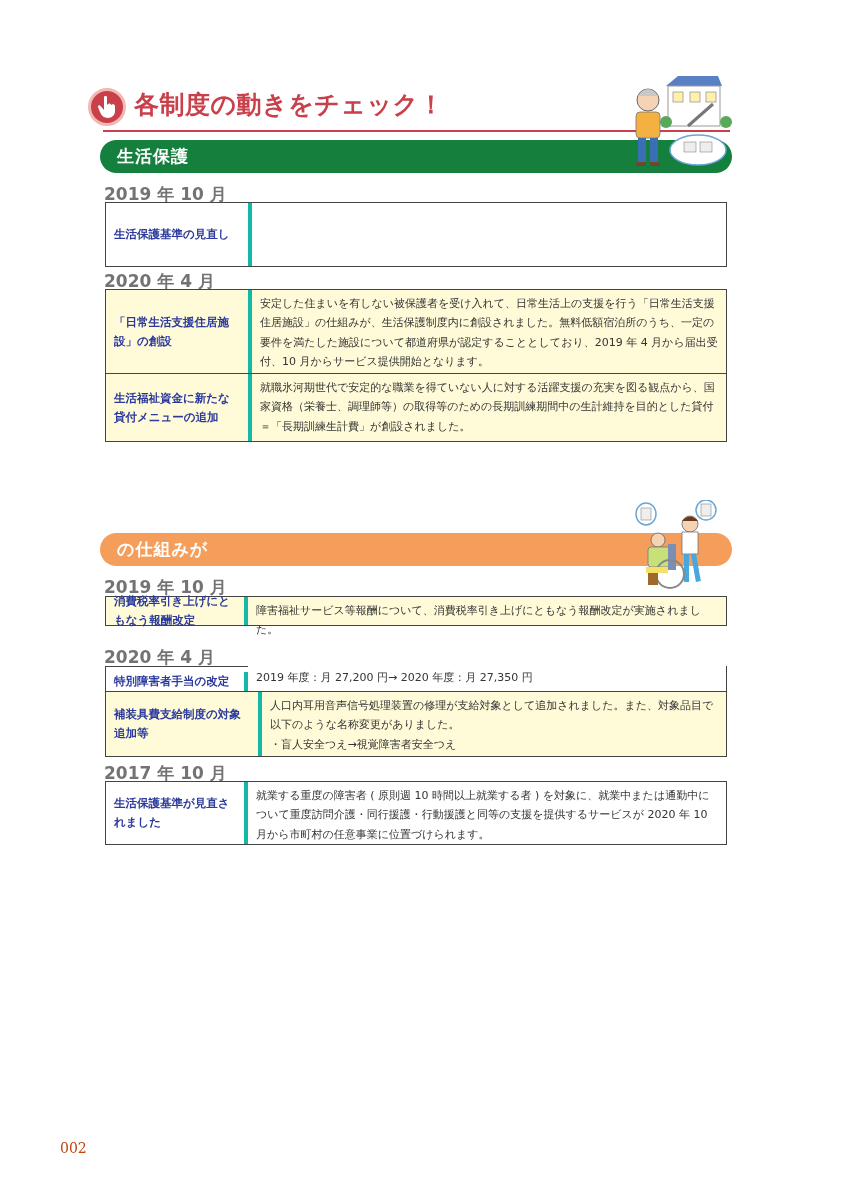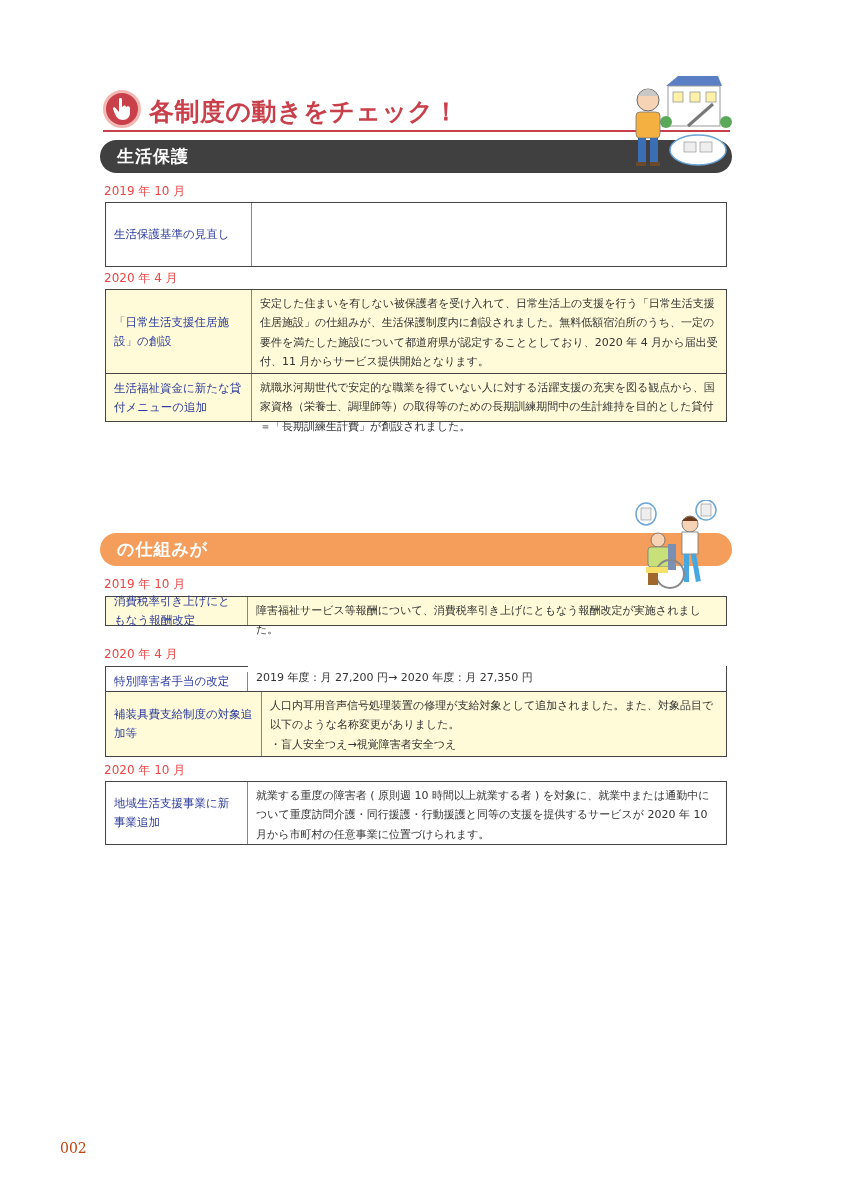--- a/index.html
+++ b/index.html
@@ -1,34 +1,34 @@
 <!DOCTYPE html>
 <html><head>
   <meta charset="utf-8">
   <style>
     * { box-sizing: border-box; margin: 0; padding: 0; }
     html, body { width: 844px; height: 1200px; background: #ffffff; overflow: hidden; }
     body { position: relative; font-family: "DejaVu Sans", "Liberation Sans", sans-serif; color: #333; }
 
-    .page-title-row { position: absolute; left: 103px; top: 88px; height: 40px; display: flex; align-items: flex-end; }
+    .page-title-row { position: absolute; left: 88px; top: 88px; height: 40px; display: flex; align-items: flex-start; }
     .hand-icon { width: 38px; height: 38px; border-radius: 50%; background: #c9404b; border: 3px solid #f2b8b3; display: flex; align-items: center; justify-content: center; }
     .page-title { margin-left: 8px; font-size: 25px; font-weight: bold; color: #c9404b; letter-spacing: 0.5px; }
     .title-rule { position: absolute; left: 103px; top: 130px; width: 627px; height: 2px; background: #c9404b; }
 
     .section-bar { position: absolute; left: 100px; width: 632px; height: 33px; border-radius: 17px; display: flex; align-items: center; padding-left: 17px; }
-    .section-bar.red { background: #404040; top: 140px; }
+    .section-bar.red { background: #15803d; top: 140px; }
     .section-bar.orange { background: #f59d5b; top: 533px; }
     .section-title { color: #fff; font-size: 17px; font-weight: bold; letter-spacing: 1px; }
 
-    .date-heading { position: absolute; left: 104px; font-size: 12px; font-weight: normal; color: #ef4444; }
+    .date-heading { position: absolute; left: 104px; font-size: 17px; font-weight: bold; color: #737373; }
 
     .info-table { position: absolute; left: 105px; width: 622px; border: 1.5px solid #444; border-collapse: collapse; }
     .info-row { display: flex; border-top: 1px solid #444; }
     .info-row:first-child { border-top: none; }
-    .info-key { flex: 0 0 auto; border-right: 1px solid #14b8a6; display: flex; align-items: center; padding: 0 8px; color: #2b3a9c; font-size: 11.5px; font-weight: normal; line-height: 1.65; }
+    .info-key { flex: 0 0 auto; border-right: 4px solid #14b8a6; display: flex; align-items: center; padding: 0 8px; color: #2b3a9c; font-size: 11.5px; font-weight: bold; line-height: 1.65; }
     .info-val { flex: 1; padding: 4px 8px; font-size: 11px; line-height: 1.75; color: #333; }
     .white .info-key, .white .info-val { background: #ffffff; }
     .yellow .info-key, .yellow .info-val { background: #fffbd8; }
 
     .illus { position: absolute; }
     .page-number { position: absolute; left: 60px; top: 1140px; font-family: "DejaVu Serif", "Liberation Serif", serif; font-size: 14px; color: #c2410c; }
   </style>
 </head>
 <body>
 
@@ -76,23 +76,23 @@
 <div class="info-table white" style="top:202px;">
   <div class="info-row" style="height:63px;">
     <div class="info-key" style="width:146px;">生活保護基準の見直し</div>
   </div>
 </div>
 
 <div class="date-heading" style="top:270px;">2020 年 4 月</div>
 <div class="info-table yellow" style="top:289px;">
   <div class="info-row" style="height:83px;">
     <div class="info-key" style="width:146px;">「日常生活支援住居施設」の創設</div>
-    <div class="info-val">安定した住まいを有しない被保護者を受け入れて、日常生活上の支援を行う「日常生活支援住居施設」の仕組みが、生活保護制度内に創設されました。無料低額宿泊所のうち、一定の要件を満たした施設について都道府県が認定することとしており、2020 年 4 月から届出受付、11 月からサービス提供開始となります。</div>
+    <div class="info-val">安定した住まいを有しない被保護者を受け入れて、日常生活上の支援を行う「日常生活支援住居施設」の仕組みが、生活保護制度内に創設されました。無料低額宿泊所のうち、一定の要件を満たした施設について都道府県が認定することとしており、2019 年 4 月から届出受付、10 月からサービス提供開始となります。</div>
   </div>
-  <div class="info-row" style="height:48px;">
+  <div class="info-row" style="height:68px;">
     <div class="info-key" style="width:146px;">生活福祉資金に新たな貸付メニューの追加</div>
     <div class="info-val">就職氷河期世代で安定的な職業を得ていない人に対する活躍支援の充実を図る観点から、国家資格（栄養士、調理師等）の取得等のための長期訓練期間中の生計維持を目的とした貸付＝「長期訓練生計費」が創設されました。</div>
   </div>
 </div>
 
 <div class="section-bar orange">
   <span class="section-title">の仕組みが</span>
 </div>
 
 <div class="illus" style="left:632px; top:500px; width:102px; height:92px;">
@@ -133,21 +133,21 @@
   </div>
   <div class="info-row yellow" style="height:65px;">
     <div class="info-key" style="width:156px;">補装具費支給制度の対象追加等</div>
     <div class="info-val">
       <span>人口内耳用音声信号処理装置の修理が支給対象として追加されました。また、対象品目で以下のような名称変更がありました。</span><br>
       <span>・盲人安全つえ→視覚障害者安全つえ</span>
     </div>
   </div>
 </div>
 
-<div class="date-heading" style="top:762px;">2020 年 10 月</div>
+<div class="date-heading" style="top:762px;">2017 年 10 月</div>
 <div class="info-table white" style="top:781px;">
   <div class="info-row" style="height:62px;">
-    <div class="info-key" style="width:142px;">地域生活支援事業に新事業追加</div>
+    <div class="info-key" style="width:142px;">生活保護基準が見直されました</div>
     <div class="info-val">就業する重度の障害者 ( 原則週 10 時間以上就業する者 ) を対象に、就業中または通勤中について重度訪問介護・同行援護・行動援護と同等の支援を提供するサービスが 2020 年 10 月から市町村の任意事業に位置づけられます。</div>
   </div>
 </div>
 
 <div class="page-number">002</div>
 
 </body></html>

